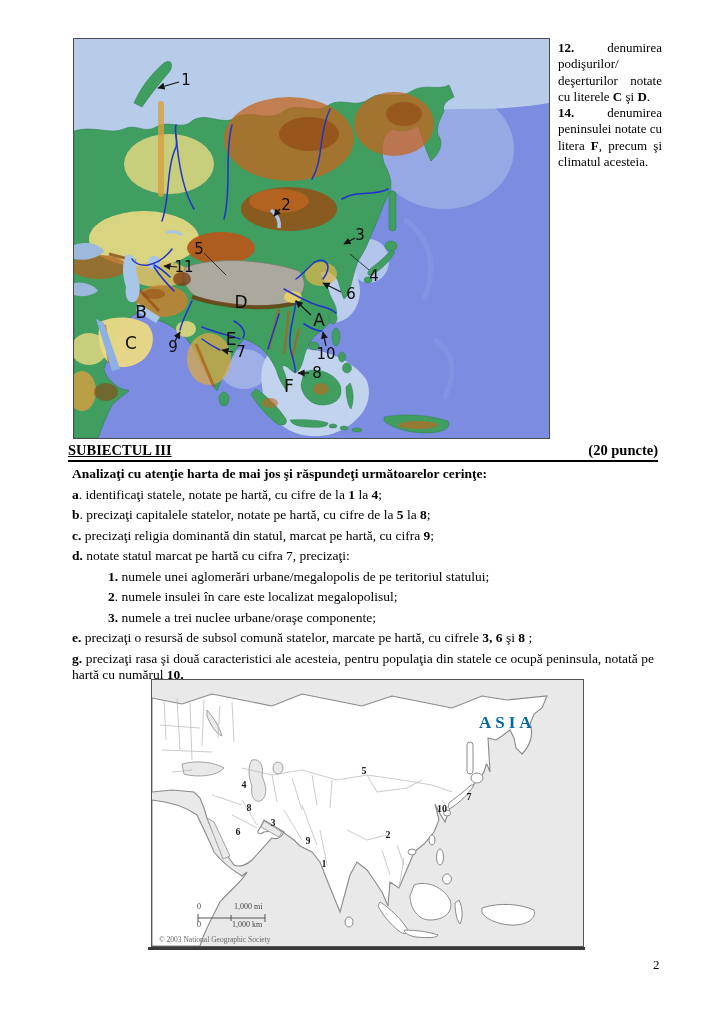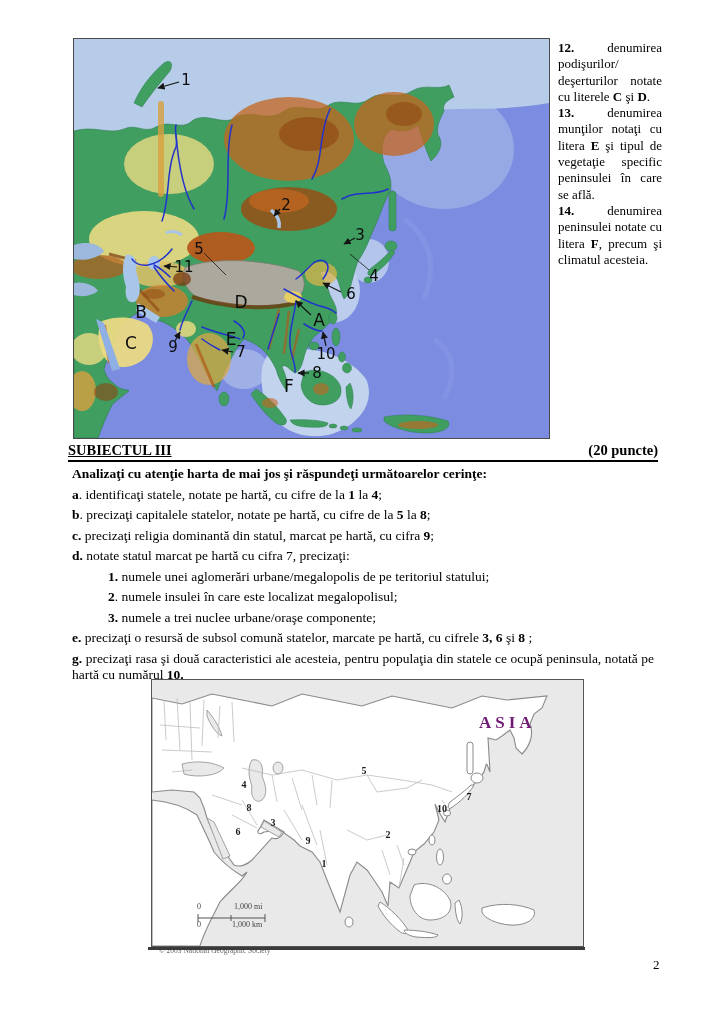--- a/index.html
+++ b/index.html
@@ -31,25 +31,25 @@
   .tasks .intro{font-weight:bold;}
   .tasks p.indent{padding-left:36px;}
 
   
   .out-map{position:absolute;left:151px;top:679px;width:431px;height:266px;
            border:1px solid #555;box-sizing:content-box;background:#e9e9e9;}
   .out-map svg{position:absolute;left:0;top:0;display:block;}
   .out-label{position:absolute;transform:translate(-50%,-50%);
              font-family:"Liberation Serif",serif;font-weight:bold;font-size:10px;color:#1a1a1a;}
   .asia-title{position:absolute;left:327px;top:33px;font-family:"Liberation Serif",serif;
-              font-weight:bold;font-size:17px;letter-spacing:4px;color:#701a75;}
+              font-weight:bold;font-size:17px;letter-spacing:4px;color:#0369a1;}
   .sc{position:absolute;font-family:"Liberation Serif",serif;font-size:8px;color:#444;}
   .sc.mi0{left:45px;top:222px;} .sc.mi1{left:82px;top:222px;}
   .sc.km0{left:45px;top:240px;} .sc.km1{left:80px;top:240px;text-align:center;}
-  .copyright{position:absolute;left:7px;top:266px;font-family:"Liberation Serif",serif;
+  .copyright{position:absolute;left:7px;top:255px;font-family:"Liberation Serif",serif;
              font-size:7.5px;color:#666;}
   .thick-rule{position:absolute;left:148px;top:947px;width:437px;height:3px;background:#3a3a3a;}
 
   .page-num{position:absolute;left:653px;top:957px;font-size:13px;}
 </style>
 </head>
 <body>
 
 <div class="sheet">
 
@@ -213,21 +213,20 @@
         <div class="phys-label lt" style="left: 67px; top: 273px;">B</div>
         <div class="phys-label lt" style="left: 57px; top: 304px;">C</div>
         <div class="phys-label lt" style="left: 167px; top: 263px;">D</div>
         <div class="phys-label lt" style="left: 157px; top: 300px;">E</div>
         <div class="phys-label lt" style="left: 215px; top: 347px;">F</div>
       </div>
   </div>
 
   <div class="right-col">
       <p><span class="b">12.</span><span> denumirea podişurilor/ deşerturilor notate cu literele </span><span class="b">C</span><span> şi </span><span class="b">D</span><span>.</span></p>
-      <p><span class="b">13.</span><span> denumirea munţilor notaţi cu litera </span><span class="b">E</span><span> şi tipul de vegetaţie specific peninsulei în care se află.</span></p>
       <p><span class="b">14.</span><span> denumirea peninsulei notate cu litera </span><span class="b">F</span><span>, precum şi climatul acesteia.</span></p>
     </div>
 
   <div class="text-block">
     <div class="subject">
       <span class="subject-title">SUBIECTUL III</span>
       <span class="subject-points">(20 puncte)</span>
     </div>
     <div class="tasks">
       <p class="intro">Analizaţi cu atenţie harta de mai jos şi răspundeţi următoarelor cerinţe:</p>

